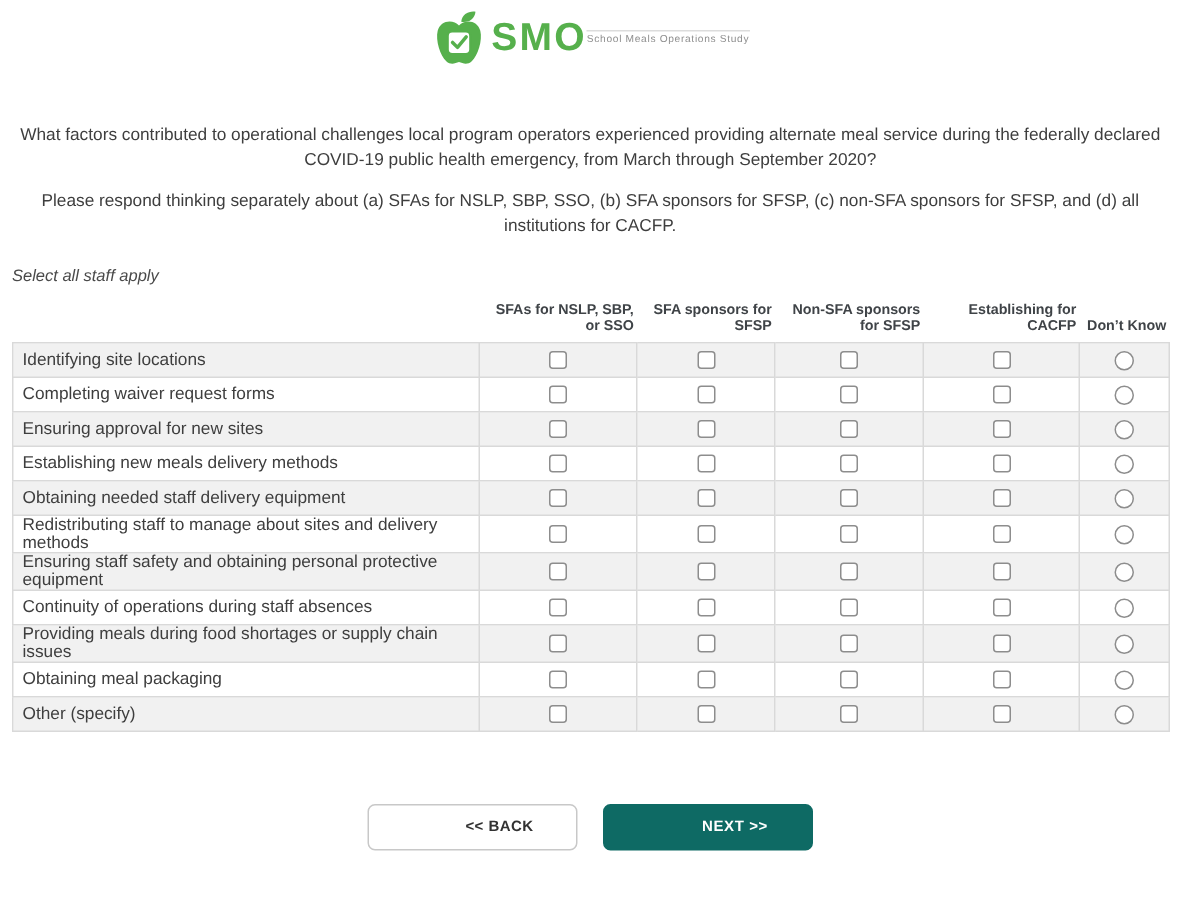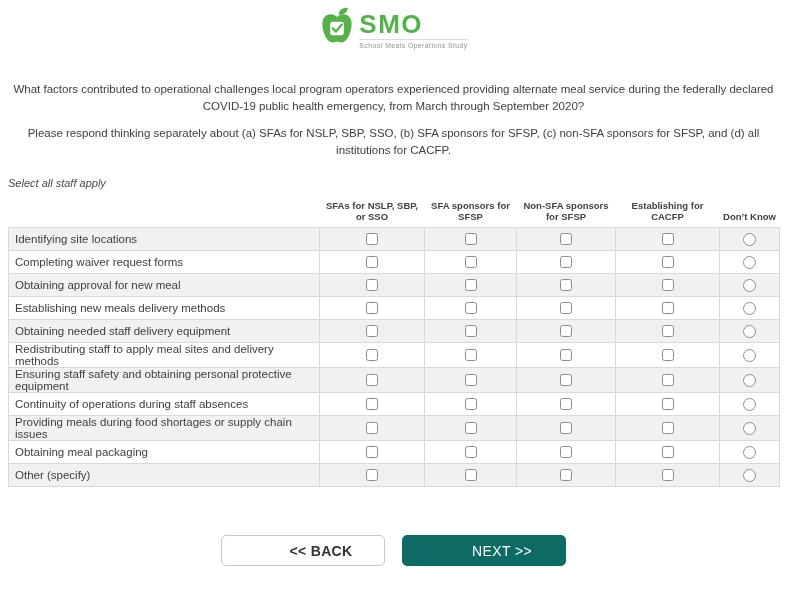--- a/index.html
+++ b/index.html
@@ -15,21 +15,21 @@
   html,body{background:#fff;}
   body{
     width:787px;height:611px;overflow:hidden;
     font-family:"Liberation Sans", sans-serif;
     color:var(--text-dark);
     position:relative;
   }
   
   .logo-wrap{display:flex;justify-content:center;padding-top:6px;}
   .logo{display:flex;align-items:flex-start;gap:4px;}
-  .logo-text{display:flex;flex-direction:column;margin-top:5px;}
+  .logo-text{display:flex;flex-direction:row;margin-top:5px;align-items:center;}
   .logo-acronym{
     font-size:26px;font-weight:700;color:var(--brand-green);
     letter-spacing:1.5px;line-height:1;
   }
   .logo-subtitle{
     font-size:6.8px;color:#8f8f8f;letter-spacing:0.45px;
     border-top:1px solid #dcdcdc;margin-top:2px;padding-top:1.5px;
     white-space:nowrap;
   }
   
@@ -40,21 +40,21 @@
   .instruction{
     margin-top:19px;font-size:11px;font-style:italic;color:#4a4a4a;
   }
   
   table.grid{
     border-collapse:collapse;table-layout:fixed;
     width:771px;margin-top:5px;
   }
   table.grid thead th{
     font-size:9.5px;font-weight:700;color:var(--header-text);
-    vertical-align:bottom;text-align:center;
+    vertical-align:bottom;text-align:right;
     padding:6px 2px 5px 2px;border:none;line-height:11px;margin-top:36px;
   }
   table.grid tbody td{
     border:1px solid var(--grid-border);
     height:23px;font-size:11.5px;color:var(--text-dark);
   }
   table.grid tbody tr:nth-child(odd){background:var(--row-stripe);}
   td.label-cell{padding-left:6px;text-align:left;}
   td.opt-cell{text-align:center;vertical-align:middle;}
   .checkbox{
@@ -65,32 +65,32 @@
   .radio{
     display:inline-block;width:13px;height:13px;
     background:#fff;border:1px solid var(--control-border);
     border-radius:50%;vertical-align:middle;cursor:pointer;
   }
   
   .button-row{
     display:flex;justify-content:center;gap:17px;margin-top:48px;
   }
   .btn{
-    width:164px;height:31px;border-radius:5px;
+    width:140px;height:31px;border-radius:5px;
     font-family:"Liberation Sans", sans-serif;
-    font-size:14px;cursor:pointer;
+    font-size:10px;cursor:pointer;
     display:flex;align-items:center;justify-content:center;padding-left:36px;
   }
   .btn-back{
     background:#fff;border:1px solid #c8c8c8;color:#323232;
     font-weight:600;letter-spacing:0.3px;
   }
   .btn-next{
     background:var(--button-teal);border:1px solid var(--button-teal);
-    color:#fff;font-weight:400;letter-spacing:0.4px;
+    color:#fff;font-weight:700;letter-spacing:0.4px;
   }
 </style>
 </head>
 <body>
 
 <div class="logo-wrap">
   <div class="logo">
     <span>
       <svg width="36" height="40" viewBox="0 0 36 40" aria-hidden="true">
         <path d="M19.5 8.5 C20 3.5 24.5 1.2 29 1.8 C28.5 6.5 24.5 9.3 19.5 8.5 Z" fill="var(--brand-green)"></path>
@@ -144,21 +144,21 @@
         </tr>
         <tr>
           <td class="label-cell">Completing waiver request forms</td>
           <td class="opt-cell"><span class="checkbox"></span></td>
           <td class="opt-cell"><span class="checkbox"></span></td>
           <td class="opt-cell"><span class="checkbox"></span></td>
           <td class="opt-cell"><span class="checkbox"></span></td>
           <td class="opt-cell"><span class="radio"></span></td>
         </tr>
         <tr>
-          <td class="label-cell">Obtaining approval for new meal</td>
+          <td class="label-cell">Ensuring approval for new sites</td>
           <td class="opt-cell"><span class="checkbox"></span></td>
           <td class="opt-cell"><span class="checkbox"></span></td>
           <td class="opt-cell"><span class="checkbox"></span></td>
           <td class="opt-cell"><span class="checkbox"></span></td>
           <td class="opt-cell"><span class="radio"></span></td>
         </tr>
         <tr>
           <td class="label-cell">Establishing new meals delivery methods</td>
           <td class="opt-cell"><span class="checkbox"></span></td>
           <td class="opt-cell"><span class="checkbox"></span></td>
@@ -168,21 +168,21 @@
         </tr>
         <tr>
           <td class="label-cell">Obtaining needed staff delivery equipment</td>
           <td class="opt-cell"><span class="checkbox"></span></td>
           <td class="opt-cell"><span class="checkbox"></span></td>
           <td class="opt-cell"><span class="checkbox"></span></td>
           <td class="opt-cell"><span class="checkbox"></span></td>
           <td class="opt-cell"><span class="radio"></span></td>
         </tr>
         <tr>
-          <td class="label-cell">Redistributing staff to apply meal sites and delivery methods</td>
+          <td class="label-cell">Redistributing staff to manage about sites and delivery methods</td>
           <td class="opt-cell"><span class="checkbox"></span></td>
           <td class="opt-cell"><span class="checkbox"></span></td>
           <td class="opt-cell"><span class="checkbox"></span></td>
           <td class="opt-cell"><span class="checkbox"></span></td>
           <td class="opt-cell"><span class="radio"></span></td>
         </tr>
         <tr>
           <td class="label-cell">Ensuring staff safety and obtaining personal protective equipment</td>
           <td class="opt-cell"><span class="checkbox"></span></td>
           <td class="opt-cell"><span class="checkbox"></span></td>

